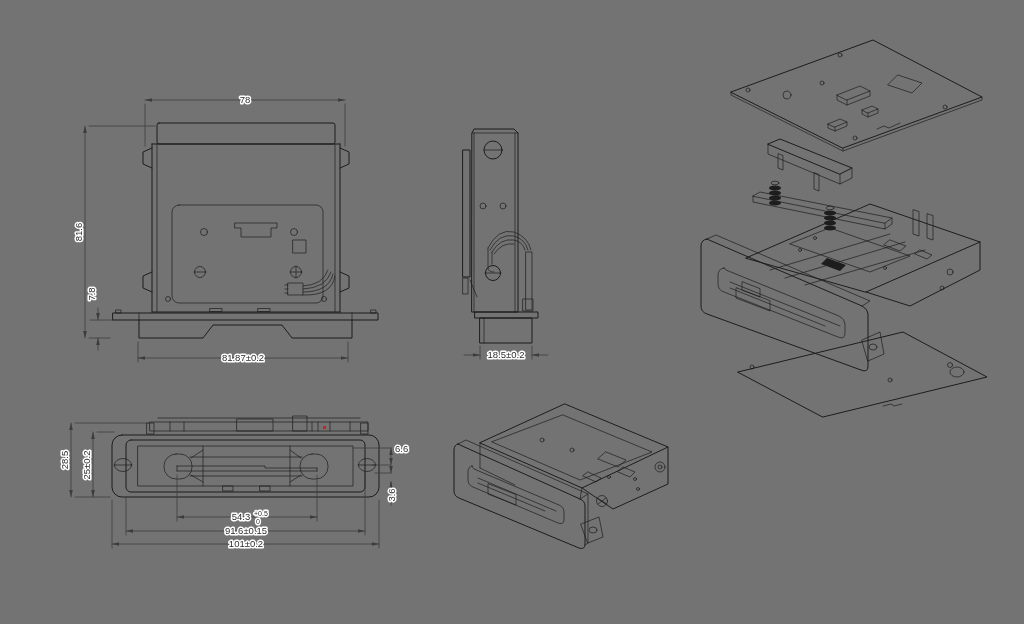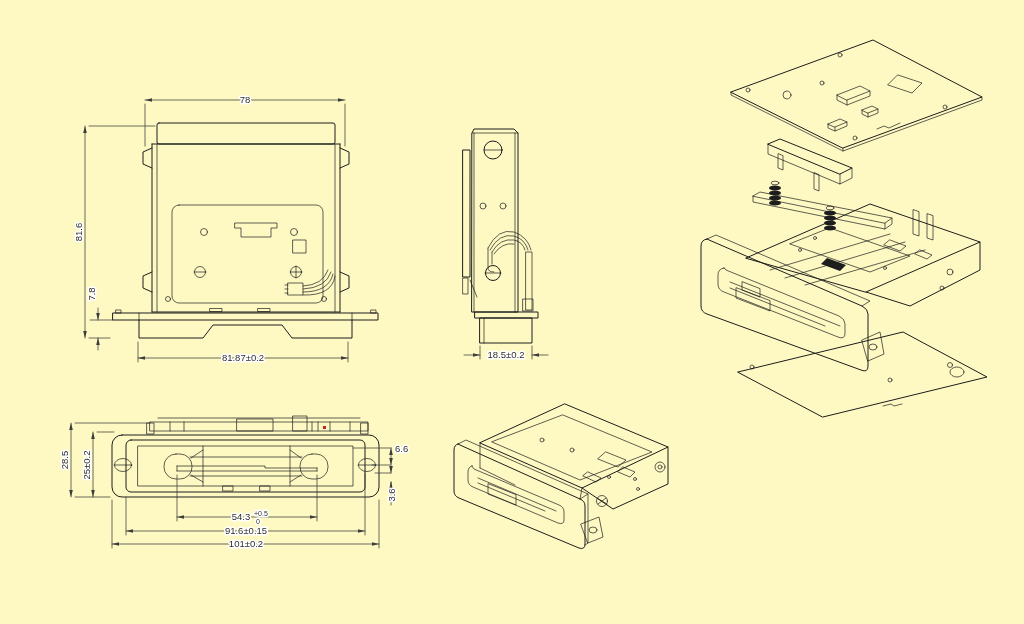--- a/index.html
+++ b/index.html
@@ -1,16 +1,16 @@
 <!DOCTYPE html>
 <html><head>
 <meta charset="utf-8">
 <style>
   html,body{margin:0;padding:0;background:#ffffff;}
-  .frame{position:relative;width:1024px;height:624px;background:#fef9c3;overflow:hidden;}
+  .frame{position:relative;width:1024px;height:624px;background:#737373;overflow:hidden;}
   svg{display:block;}
   
   .s{fill:none;stroke:#1d1d1d;stroke-width:1;stroke-linecap:round;stroke-linejoin:round;}
   .sf{fill:none;stroke:#1d1d1d;stroke-width:.7;stroke-linecap:round;stroke-linejoin:round;}
   .blk{fill:#1d1d1d;stroke:none;}
   
   .d{fill:none;stroke:#3c3c3c;stroke-width:.75;stroke-linecap:round;}
   
   .t{font-family:"Liberation Sans","DejaVu Sans",sans-serif;font-size:9.5px;fill:#2e2e2e;
      text-anchor:middle;paint-order:stroke;stroke:#ffffff;stroke-width:3px;stroke-linejoin:round;}

